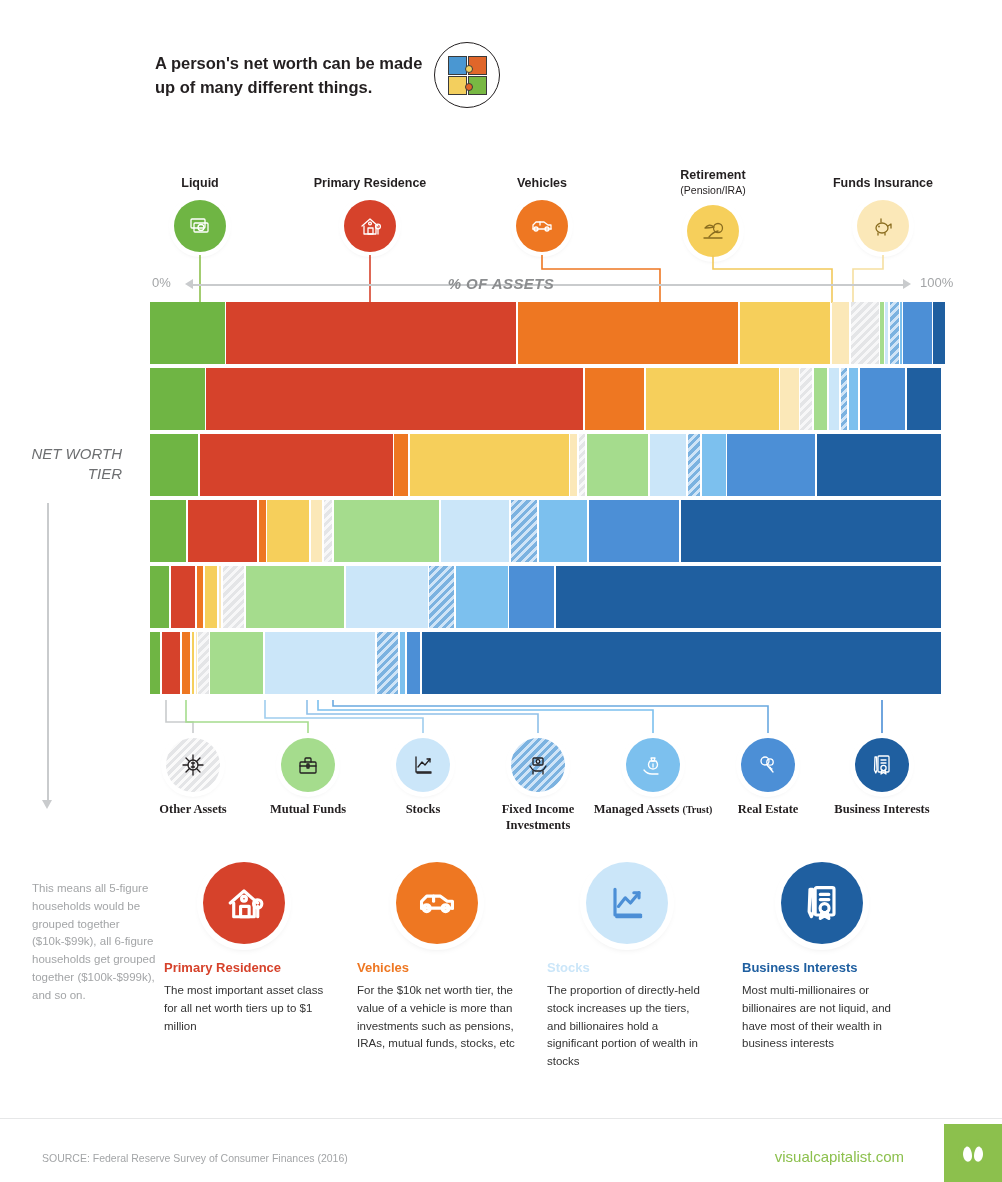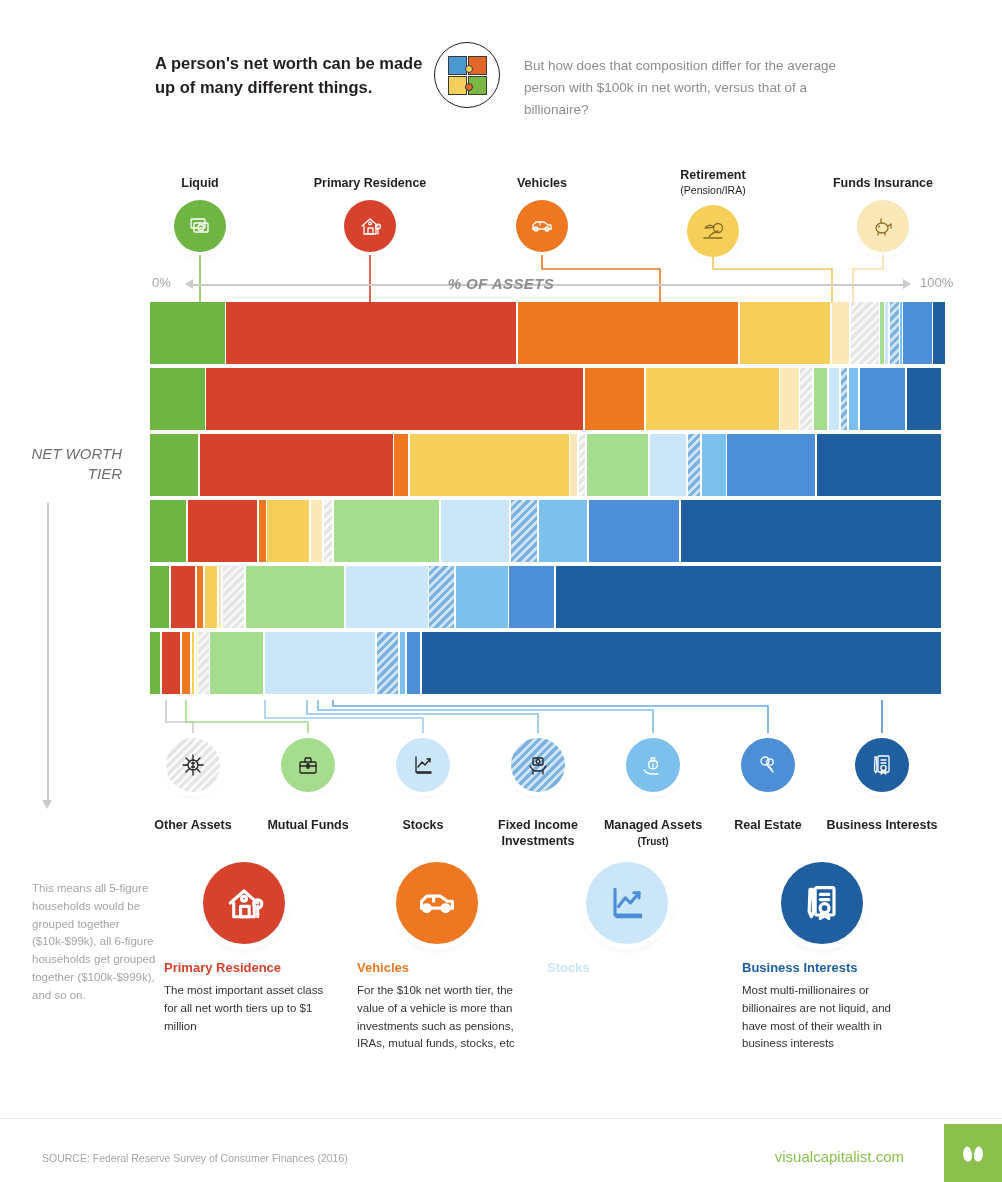--- a/index.html
+++ b/index.html
@@ -79,21 +79,21 @@
     font-size:15px; font-style:italic; color:#6d6f71; line-height:1.35; font-weight:normal;
   }
   #nwt-arrow { position:absolute; left:47px; top:503px; width:1.5px; height:300px; background:#c9cbcd; }
   #nwt-arrowhead { position:absolute; left:42px; top:800px; width:0; height:0;
       border-left:5.5px solid transparent; border-right:5.5px solid transparent; border-top:9px solid #c9cbcd; }
 
   
   .bot-cat { position:absolute; text-align:center; top:738px; }
   .bot-circ { width:54px; height:54px; border-radius:50%; margin:0 auto;
               position:relative; box-shadow:0 0 0 5px #fff, 0 2px 6px rgba(0,0,0,.2); }
-  .bot-lbl { margin-top:25px; font-size:12.5px; font-weight:bold; color:#231f20; line-height:1.28; }
+  .bot-lbl { margin-top:9px; font-size:12.5px; font-weight:bold; color:#231f20; line-height:1.28;font-family:Liberation Serif, serif; }
   .bot-lbl .tiny { font-size:10px; font-weight:bold; }
 
   
   #note-left { position:absolute; left:32px; top:880px; width:145px;
                font-size:11.5px; color:#a3a5a7; line-height:1.55; }
   #note-left p + p { margin-top:20px; }
 
   .callout { position:absolute; top:862px; width:160px; }
   .callout .cc { width:82px; height:82px; border-radius:50%; margin:0 auto;
                  position:relative; box-shadow:0 0 0 6px #fff, 0 3px 8px rgba(0,0,0,.18); }
@@ -115,21 +115,20 @@
 
   <div id="head-puzzle">
     <div class="pz" id="pz1"></div>
     <div class="pz" id="pz2"></div>
     <div class="pz" id="pz3"></div>
     <div class="pz" id="pz4"></div>
     <div id="pz-nub1"></div>
     <div id="pz-nub2"></div>
   </div>
 
-  <div id="head-sub">But how does that composition differ for the average person with $100k in net worth, versus that of a billionaire?</div>
 </div>
 
 <div id="top-cats">
     <div class="top-cat" style="left: 125px; top: 176px; width: 150px;">
       <div class="lbl">Liquid</div>
       <div class="cat-circ" style="background:#6fb544">
         <div style="position:absolute;left:12px;top:12px">
           <svg width="28" height="28" viewBox="0 0 28 28">
             <rect x="5" y="7" width="14" height="9" rx="1" fill="none" stroke="#ffffff" stroke-width="1.3" stroke-linecap="round" stroke-linejoin="round"></rect>
             <rect x="8" y="11" width="14" height="9" rx="1" fill="none" stroke="#ffffff" stroke-width="1.3" stroke-linecap="round" stroke-linejoin="round"></rect>
@@ -424,20 +423,21 @@
     <div class="callout" style="left: 547px;">
       <div class="cc" style="background:#cbe6f9">
         <div style="position:absolute;left:17px;top:17px"><svg width="48" height="48" viewBox="0 0 28 28">
             <path d="M7 6 V21 h15" fill="none" stroke="#4c8fd6" stroke-width="1.8461538461538463" stroke-linecap="round" stroke-linejoin="round"></path>
             <path d="M9 16 l4-5 l3 3 l5-6" fill="none" stroke="#4c8fd6" stroke-width="1.8461538461538463" stroke-linecap="round" stroke-linejoin="round"></path>
             <path d="M18 8 h3 v3" fill="none" stroke="#4c8fd6" stroke-width="1.8461538461538463" stroke-linecap="round" stroke-linejoin="round"></path>
             <path d="M8 22 h14" fill="none" stroke="#4c8fd6" stroke-width="1.8461538461538463" stroke-linecap="round" stroke-linejoin="round"></path>
           </svg></div>
       </div>
       <div class="ct" style="color:#cbe6f9">Stocks</div>
+      <div class="cb">The proportion of directly-held stock increases up the tiers, and billionaires hold a significant portion of wealth in stocks</div>
     </div>
     <div class="callout" style="left: 742px;">
       <div class="cc" style="background:#1f5fa0">
         <div style="position:absolute;left:17px;top:17px"><svg width="48" height="48" viewBox="0 0 28 28">
             <rect x="10" y="5" width="11" height="16" rx="1" fill="none" stroke="#ffffff" stroke-width="1.8461538461538463" stroke-linecap="round" stroke-linejoin="round"></rect>
             <path d="M13 9 h5 M13 12 h5" fill="none" stroke="#ffffff" stroke-width="1.8461538461538463" stroke-linecap="round" stroke-linejoin="round"></path>
             <circle cx="15.5" cy="17" r="2.6" fill="none" stroke="#ffffff" stroke-width="1.8461538461538463" stroke-linecap="round" stroke-linejoin="round"></circle>
             <path d="M14 19 l-1 4 l2.5-1.5 L18 23 l-1-4" fill="none" stroke="#ffffff" stroke-width="1.8461538461538463" stroke-linecap="round" stroke-linejoin="round"></path>
             <path d="M7 6 l1.5 0 L9 19 l-1.2 3 L6.5 19 Z" fill="none" stroke="#ffffff" stroke-width="1.8461538461538463" stroke-linecap="round" stroke-linejoin="round"></path>
           </svg></div>

